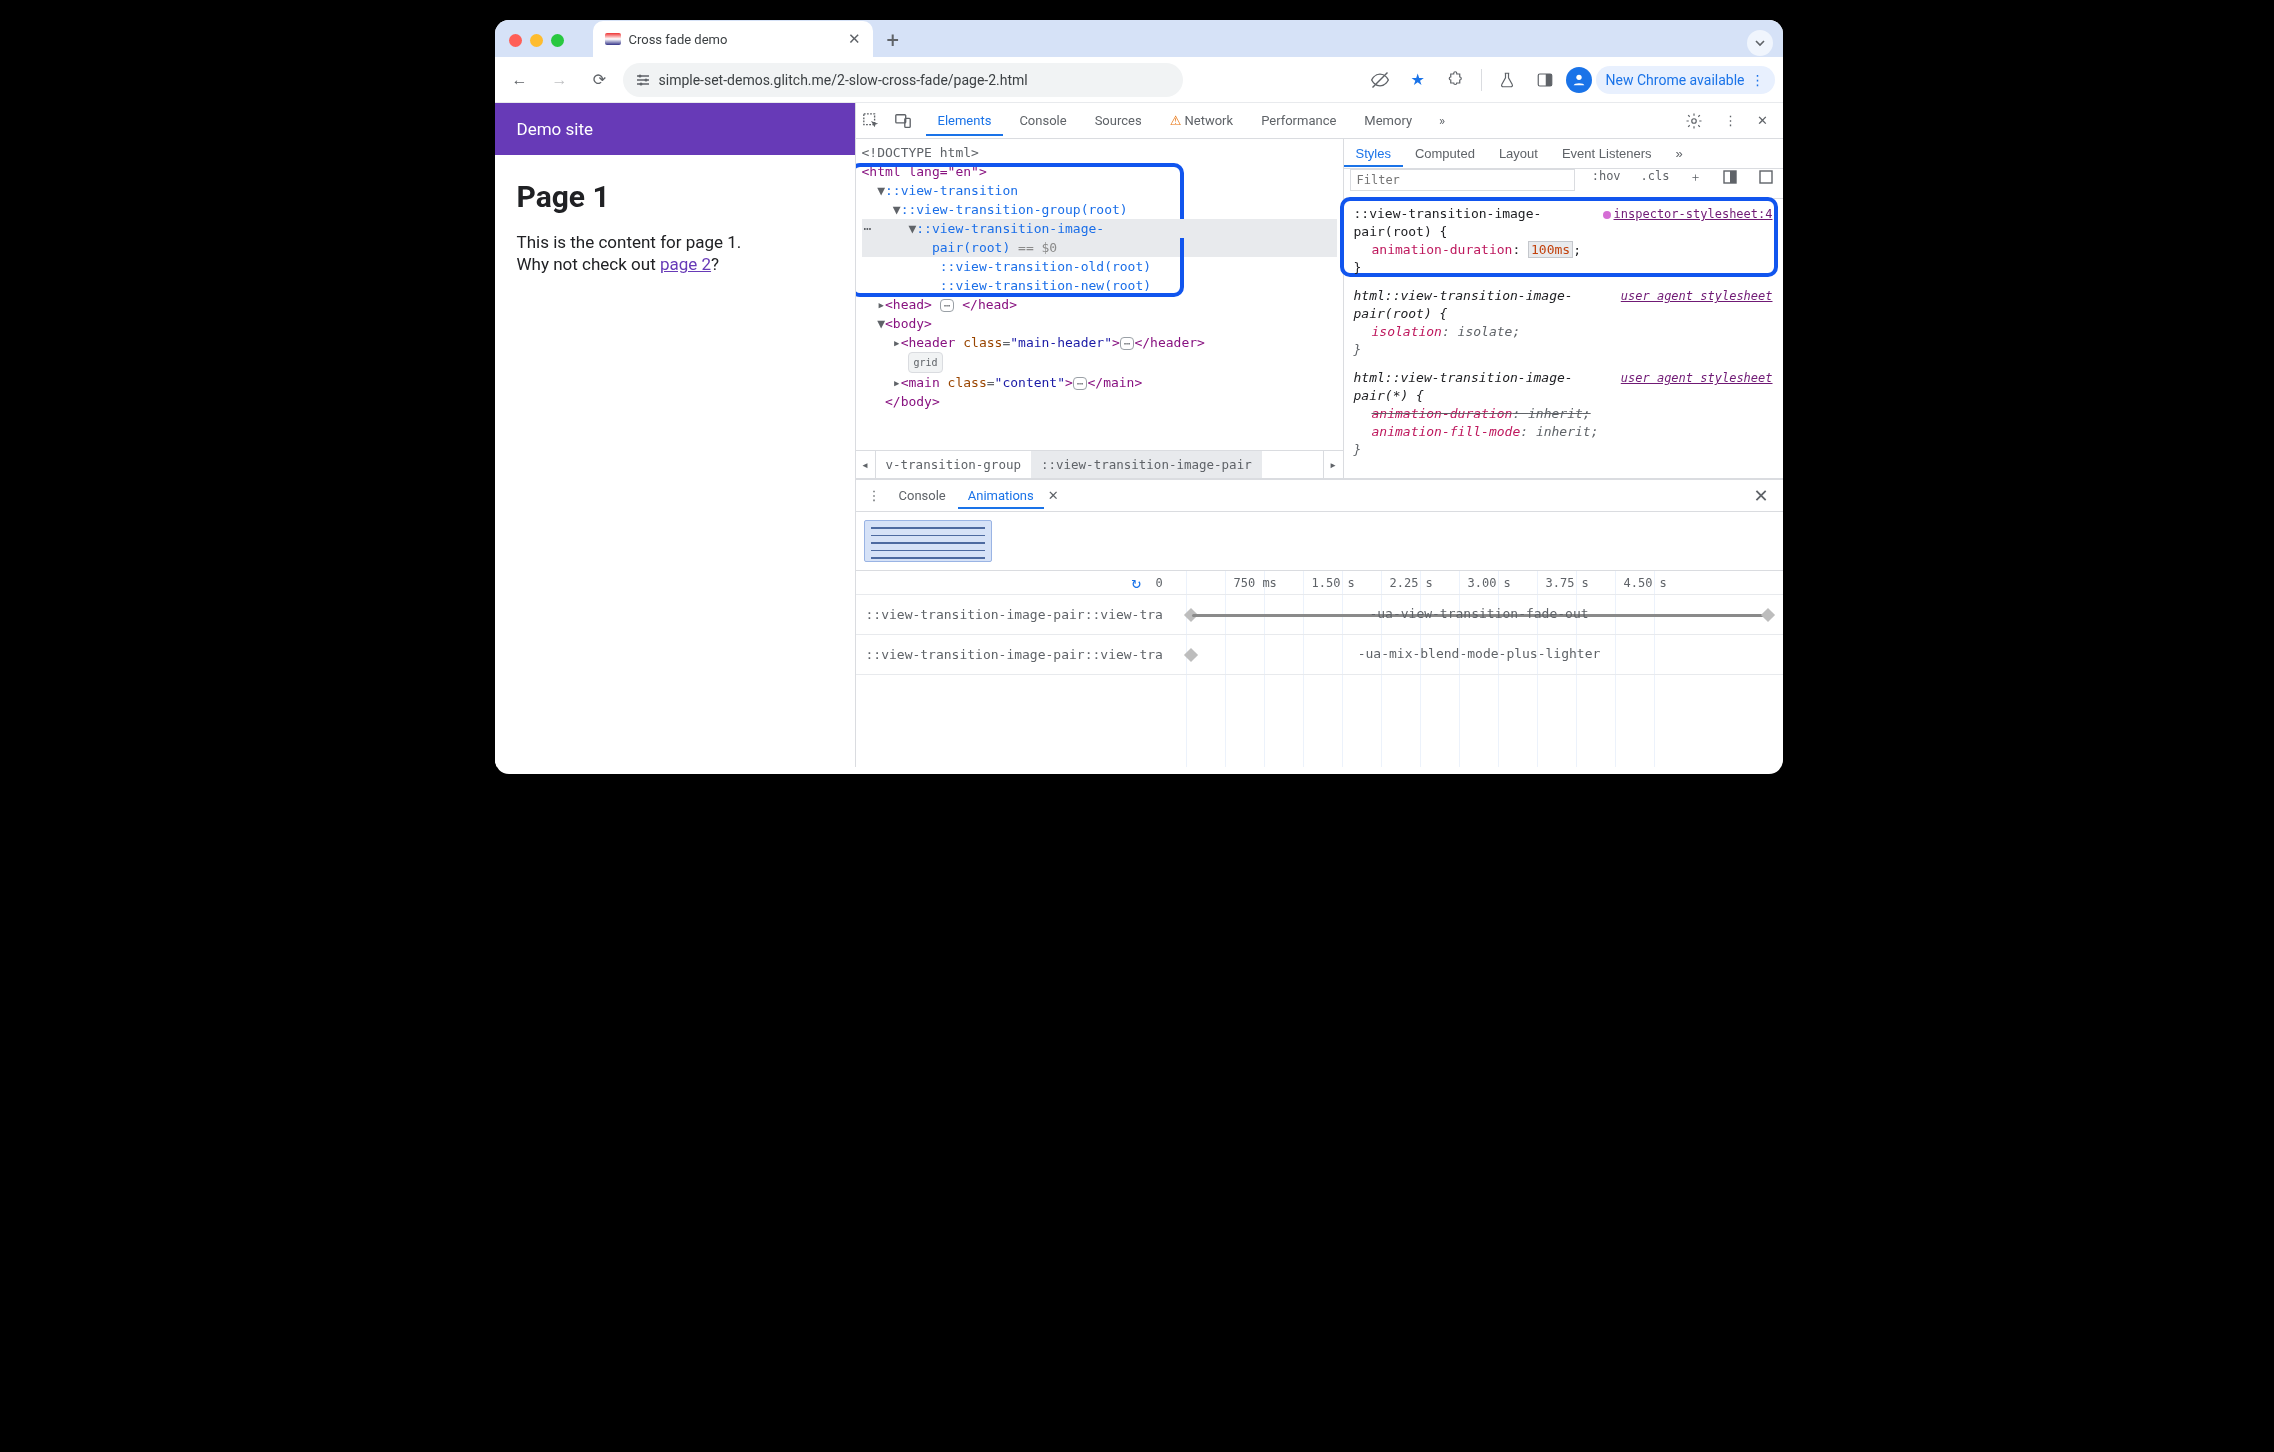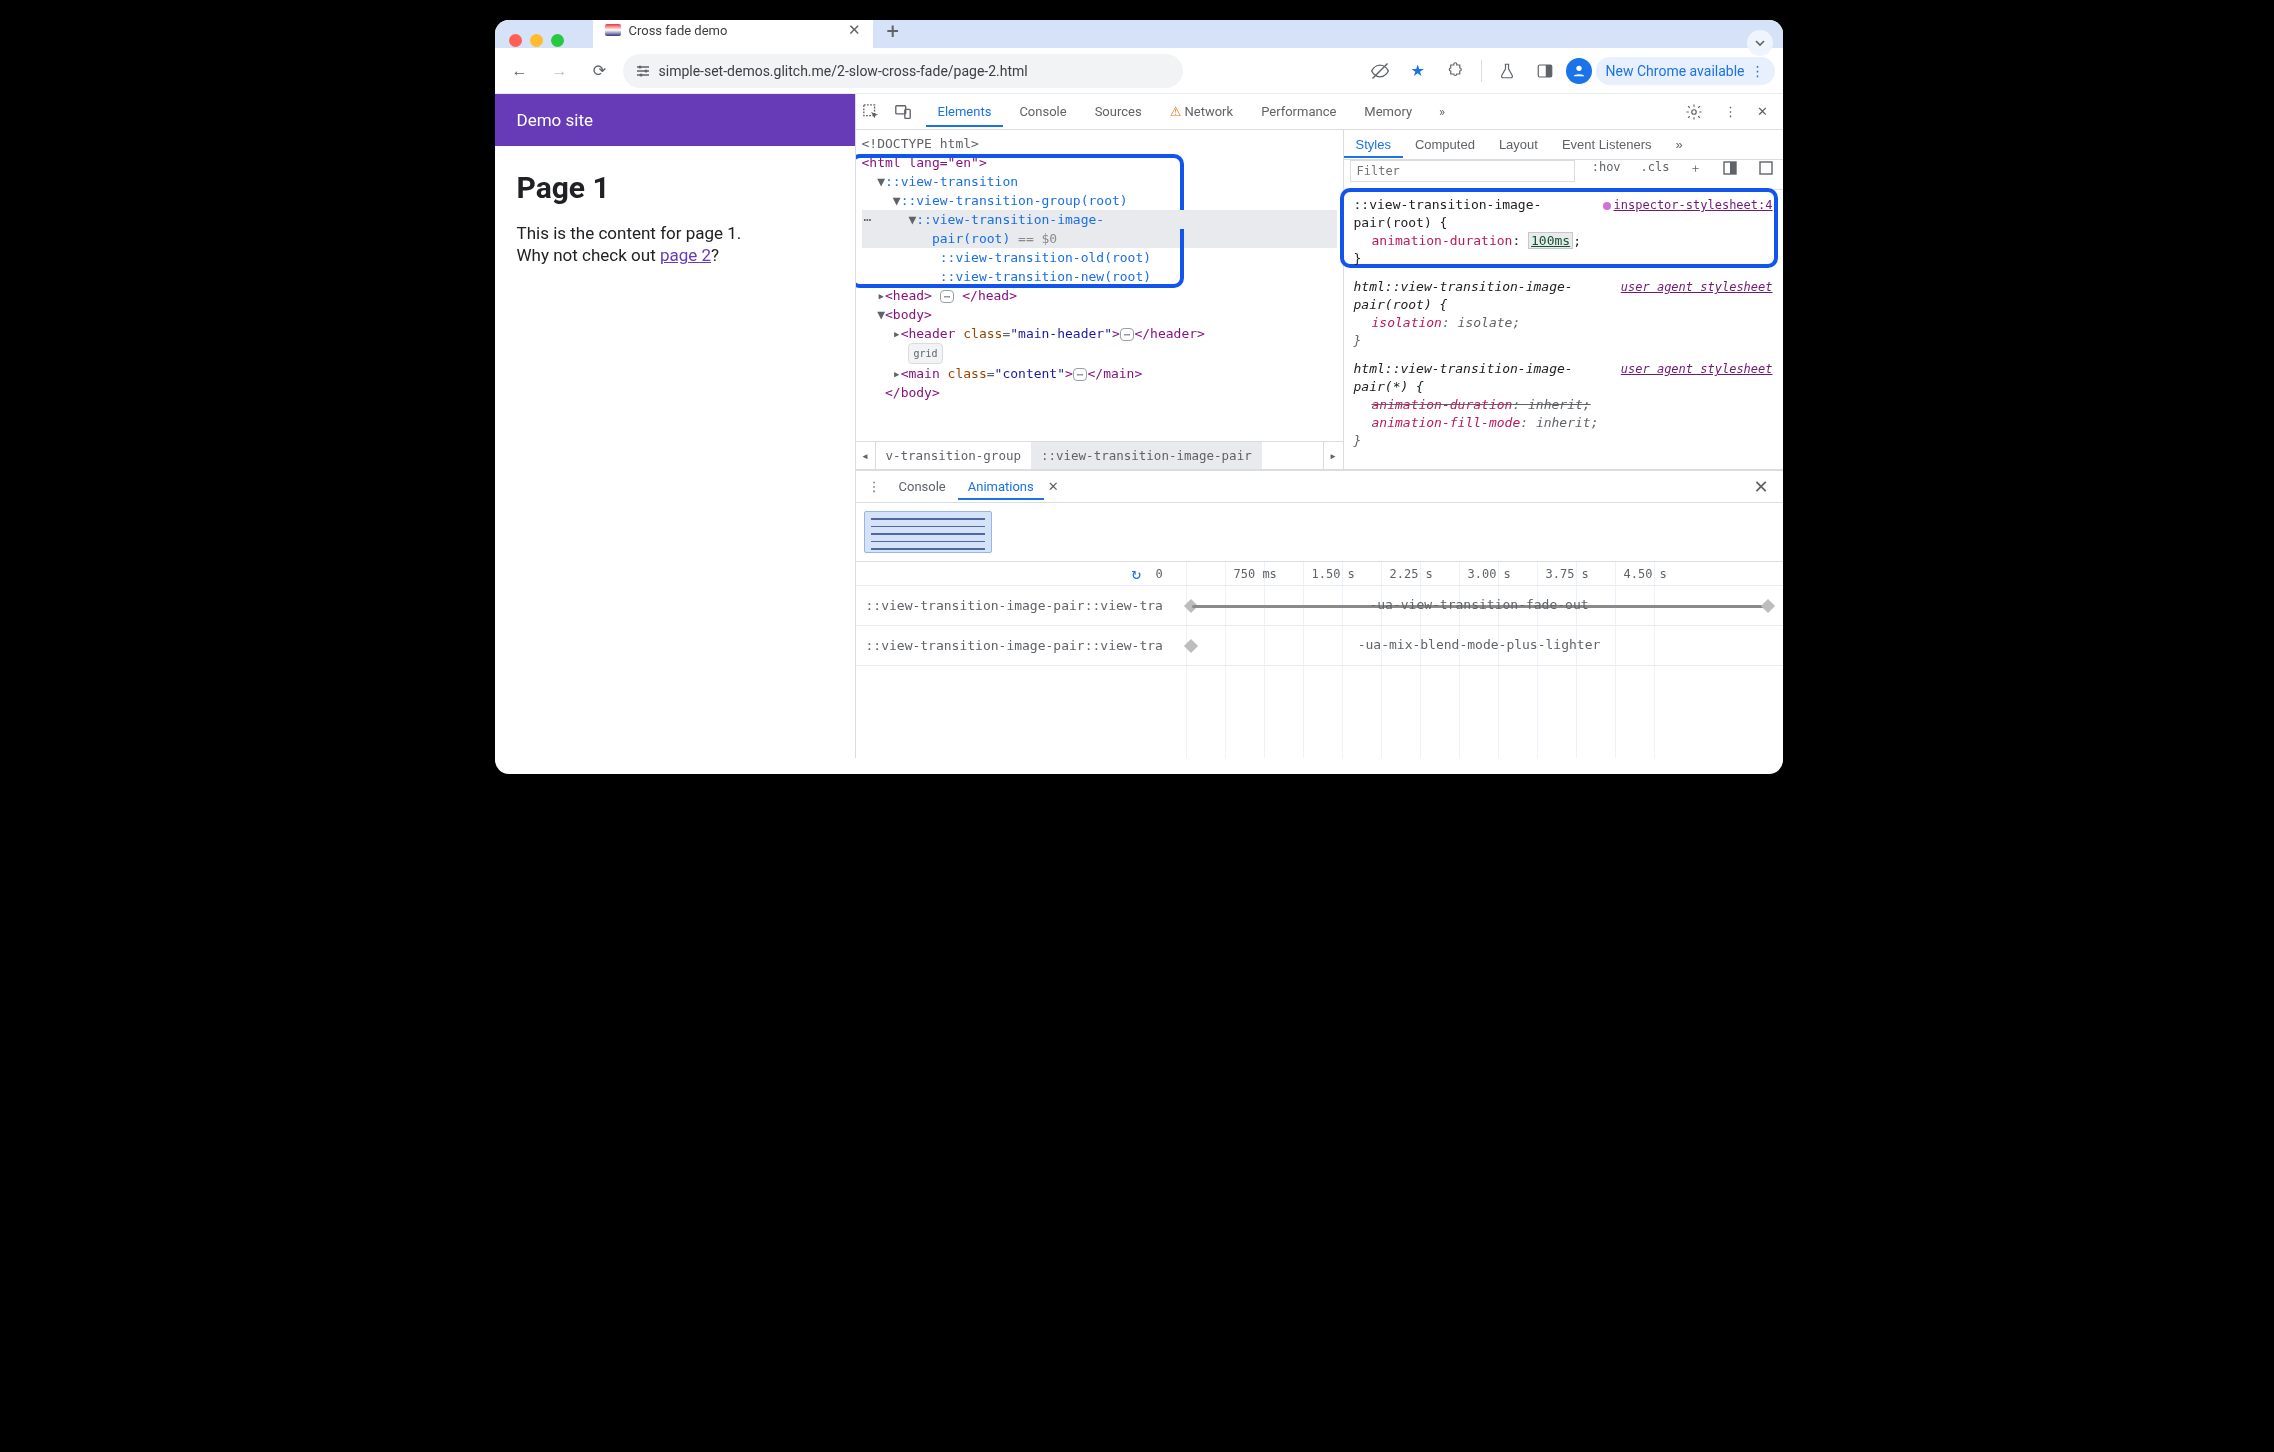--- a/index.html
+++ b/index.html
@@ -1,20 +1,20 @@
 <!DOCTYPE html>
 <html><head>
 <meta charset="utf-8">
 <style>
   * { box-sizing: border-box; }
   body { margin:0; background:#000; font-family:-apple-system,BlinkMacSystemFont,"Segoe UI",Roboto,Arial,sans-serif; font-size:14px; color:#202124; }
   .stage { width:1365px; height:871px; margin:0 auto; position:relative; }
   .window { position:absolute; left:40px; top:20px; width:1288px; height:754px; background:#fff; border-radius:14px; overflow:hidden; box-shadow:0 20px 60px rgba(0,0,0,.5); }
   
-  .tabstrip { height:28px; background:#d6e2f7; display:flex; align-items:flex-end; padding-left:12px; position:relative;}
+  .tabstrip { height:37px; background:#d6e2f7; display:flex; align-items:flex-end; padding-left:12px; position:relative;}
   .traffic { position:absolute; left:14px; top:14px; display:flex; gap:8px;}
   .traffic span { width:13px; height:13px; border-radius:50%; display:inline-block;}
   .tl-r{background:#ff5f57;} .tl-y{background:#febc2e;} .tl-g{background:#28c840;}
   .tab { background:#fff; height:36px; border-radius:10px 10px 0 0; display:flex; align-items:center; padding:0 12px; margin-left:86px; gap:8px; min-width:280px;}
   .tab .favicon { width:16px; height:12px; background:linear-gradient(#e33,#fff,#338); border-radius:2px;}
   .tab .ttl { flex:1; font-size:13px; color:#3c4043;}
   .tab .x { color:#5f6368; font-size:15px; cursor:pointer;}
   .newtab { color:#5f6368; font-size:22px; padding:0 14px 4px; cursor:pointer;}
   .chev-down { position:absolute; right:10px; top:10px; width:26px; height:26px; background:#f0f5fd; border-radius:50%; display:flex; align-items:center; justify-content:center; color:#5f6368;}
   .toolbar { height:46px; background:#fff; display:flex; align-items:center; padding:0 8px; gap:6px; border-bottom:1px solid #e8eaed;}
@@ -66,21 +66,21 @@
   .styles-toolbar{ display:flex; align-items:flex-start; height:30px; border-bottom:1px solid #dadce0; padding:0 6px; gap:14px;}
   .styles-toolbar input{ flex:1; border:1px solid #dadce0; font-size:12px; padding:3px 6px; color:#5f6368; font-family:inherit;}
   .styles-toolbar .sm{ font-size:12px; color:#5f6368; cursor:pointer; padding:0 3px;}
   .rules{ padding:6px 10px; font-size:13px; line-height:18px; overflow:auto;}
   .rule{ margin-bottom:10px; position:relative;}
   .rule .selector{ color:#202124;}
   .rule .src{ float:right; color:#701a75; font-size:12px; text-decoration:underline;}
   .rule .src .dot{ display:inline-block; width:8px;height:8px; background:#d56ed5; border-radius:50%; margin-right:3px; vertical-align:middle;}
   .prop{ padding-left:18px;}
   .pname{ color:#be185d;text-align:center;}
-  .pval{ color:#14532d;text-decoration:underline;}
+  .pval{ color:#c2410c;}
   .pval.box{ background:#e8eaed; border:1px solid #c4c7cc; padding:0 2px;}
   .italic{ font-style:italic; color:#5f6368;}
   .strike{ text-decoration:line-through;}
   .panel-footer{ border-top:1px solid #dadce0; flex:1; display:flex; flex-direction:column; min-height:0;}
   .drawer-tabs{ display:flex; align-items:center; height:32px; border-bottom:1px solid #dadce0; padding:0 6px; gap:2px;}
   .drawer-tabs .dtab2{ padding:6px 10px; color:#5f6368; font-size:13px;}
   .drawer-tabs .dtab2.active{ color:#1a73e8; border-bottom:2px solid #1a73e8; padding-bottom:4px;}
   .drawer-tabs .xr{ margin-left:auto; color:#5f6368; font-size:18px; padding:0 8px;}
   .anim-toolbar{ display:flex; align-items:center; height:34px; padding:0 8px; gap:8px; border-bottom:1px solid #dadce0;}
   .clearbtn{ width:20px;height:20px; border:2px solid #5f6368; border-radius:50%; position:relative;}

